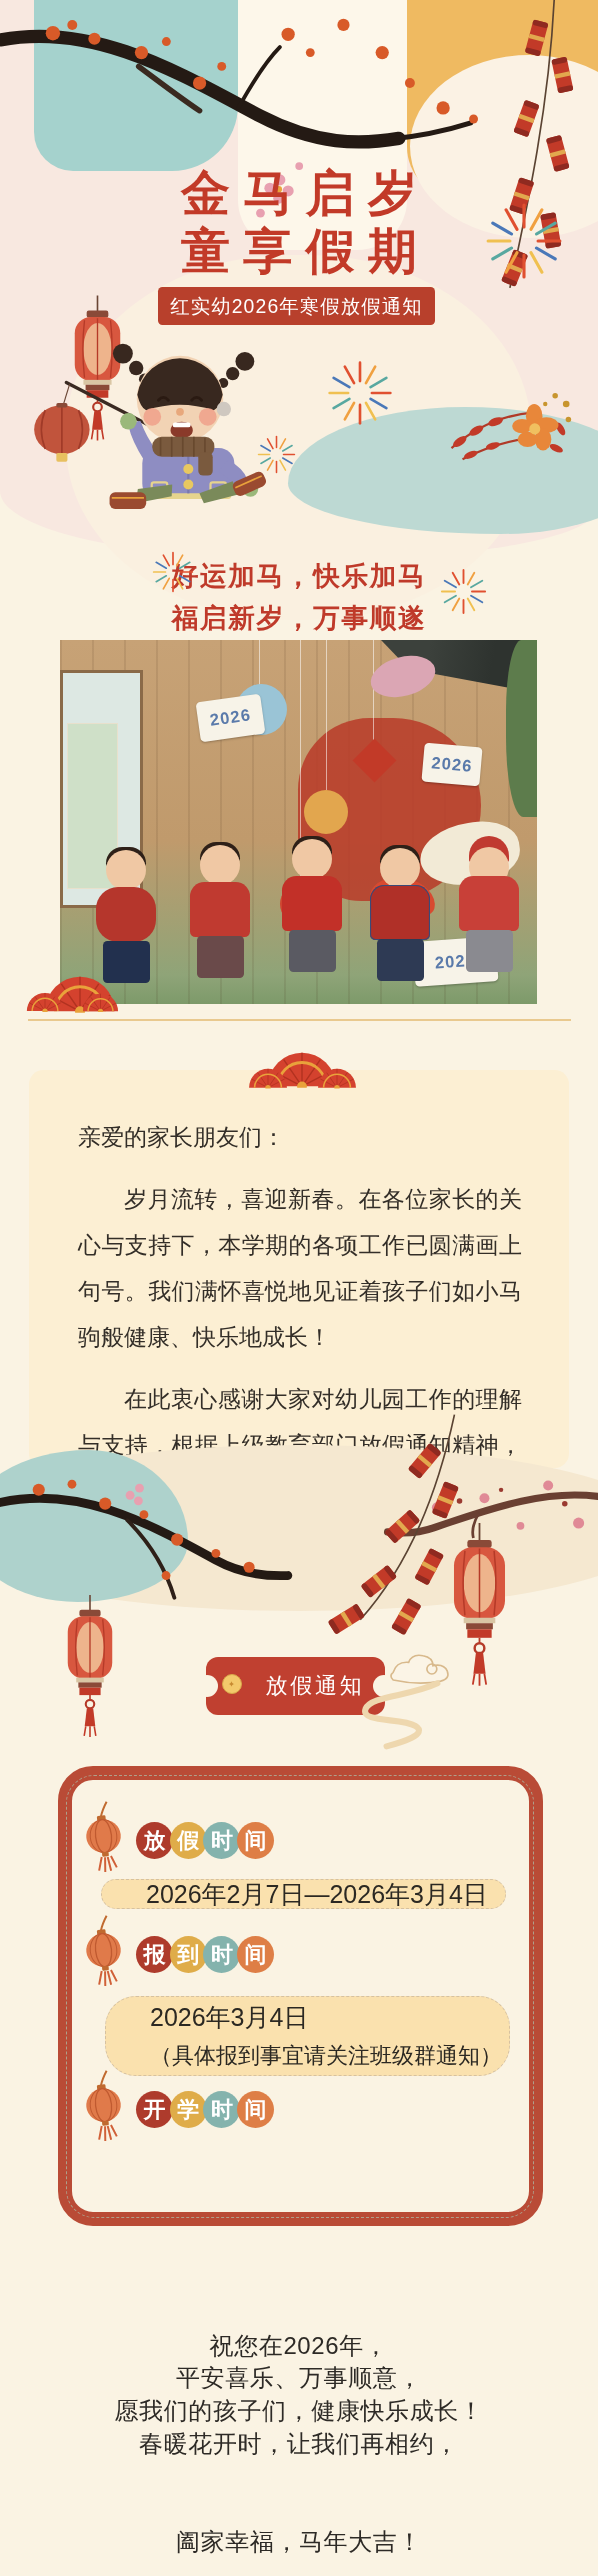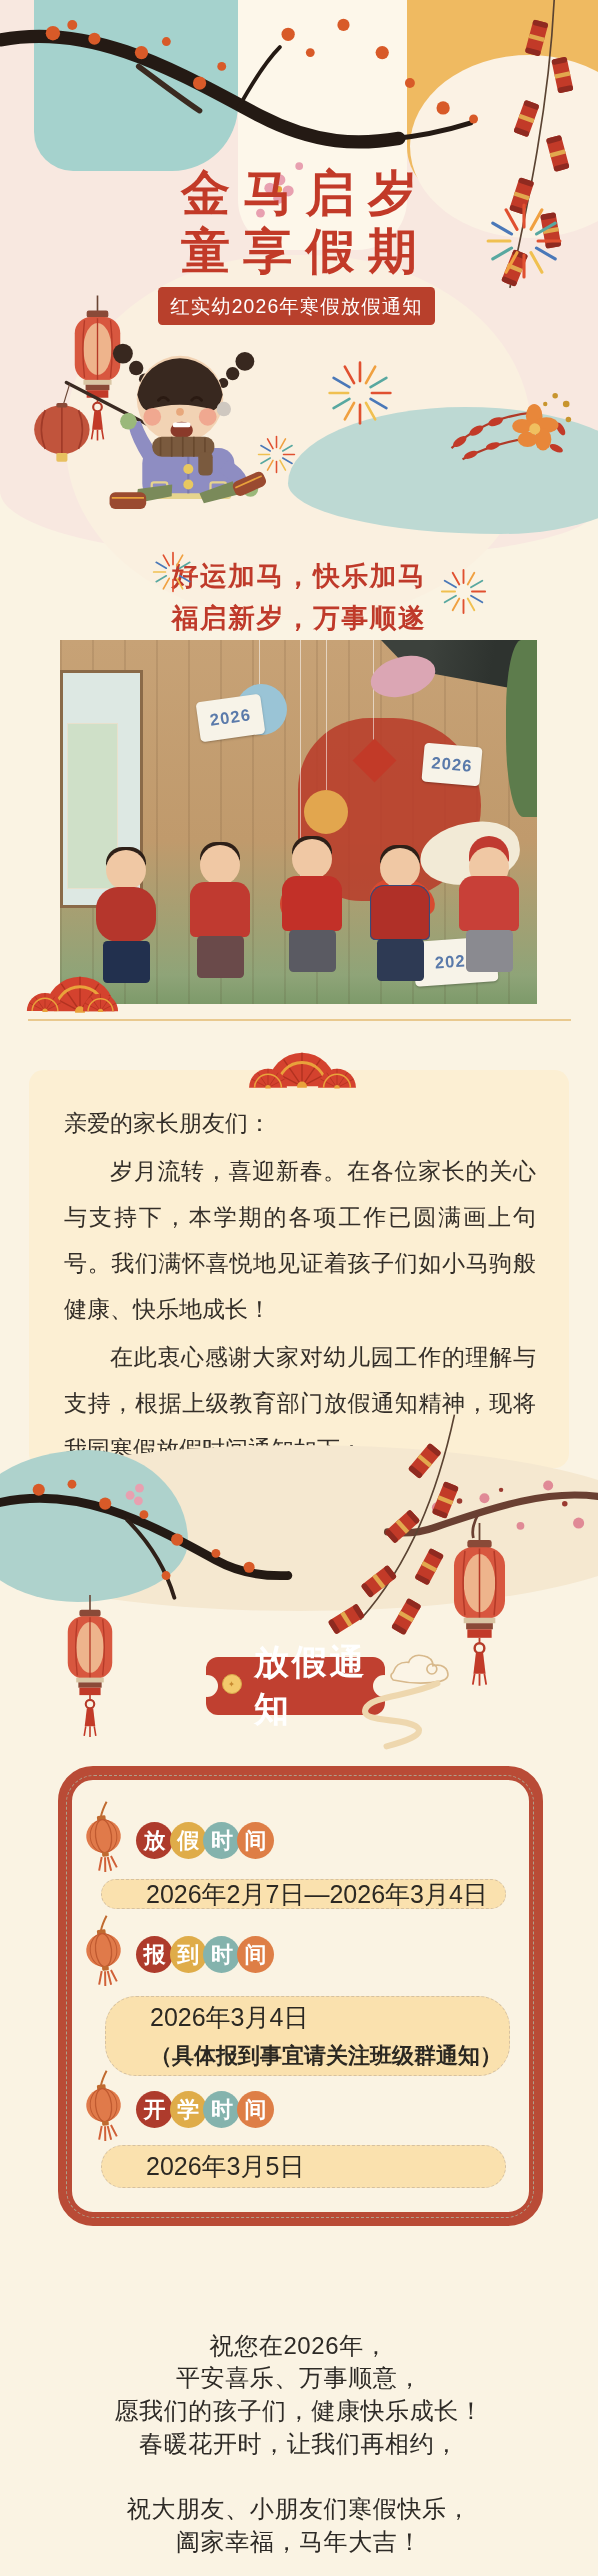--- a/index.html
+++ b/index.html
@@ -45,42 +45,42 @@
   .kid .hair{position:absolute;left:13.3px;top:-3.3px;width:40px;height:22px;background:#2e2018;border-radius:22px 22px 7.8px 7.8px;}
   .kid .body{position:absolute;left:3.3px;top:37px;width:60px;height:55px;background:#c23028;border-radius:14.4px 14.4px 5.5px 5.5px;}
   .kid .pants{position:absolute;left:10px;top:91px;width:47px;height:42px;background:#2e3a54;border-radius:4.4px;}
 
   .fan-cluster{pointer-events:none;}
   .divider{left:28px;top:1019px;width:543px;height:1.7px;background:#e9c98f;}
 
   
   .letter-card{left:29px;top:1070px;width:540px;height:398px;background:#fcefd3;border-radius:14.4px;}
   .letter-text{left:62px;top:1098px;width:476px;color:#332e28;font-size:23px;line-height:46px;}
-  .letter-text p{margin:2px;text-align:justify;}
+  .letter-text p{margin:16px;text-align:justify;}
   .letter-text p.ind{text-indent:2em;}
 
   
   .hill{left:-66px;top:1445px;width:731px;height:166px;background:#f5e8d0;border-radius:50%;}
   .deco-teal{left:-33px;top:1450px;width:221px;height:152px;background:#aed2cc;border-radius:55% 45% 50% 50%/50% 60% 40% 50%;}
 
   .badge{left:206px;top:1657px;width:179px;height:58px;background:#c04030;border-radius:12px;}
   .badge .notch{position:absolute;width:22px;height:22px;border-radius:50%;background:#faf3e3;top:17.7px;}
   .badge .notch.l{left:-10px;} .badge .notch.r{right:-10px;}
   .badge .coin{position:absolute;left:15.5px;top:17px;width:20px;height:20px;background:#f3c96b;border:1.7px solid #d8a84a;border-radius:50%;box-sizing:border-box;display:flex;align-items:center;justify-content:center;color:#c88a30;font-size:8.3px;}
-  .badge .lbl{position:absolute;left:48px;top:0;width:122px;height:58px;display:flex;align-items:center;justify-content:center;color:#fff;font-size:35px;font-weight:bold;letter-spacing:2.8px;}
+  .badge .lbl{position:absolute;left:48px;top:0;width:122px;height:58px;display:flex;align-items:center;justify-content:center;color:#fff;font-size:22px;font-weight:normal;letter-spacing:2.8px;}
 
   
   .nbox{left:58px;top:1766px;width:485px;height:460px;border:14px solid #b94b36;border-radius:35px;box-sizing:border-box;background:#faf3e3;}
   .nbox-dash{left:66px;top:1775px;width:468px;height:443px;border:1.1px dashed #af9f8a;border-radius:28px;box-sizing:border-box;}
   .sec-chars{display:flex;}
   .cchar{width:37px;height:37px;border-radius:50%;margin-right:-3.3px;display:flex;align-items:center;justify-content:center;color:#fff;font-size:22px;font-weight:bold;}
   .c-red{background:#ae3b2c;} .c-yel{background:#dfac49;} .c-teal{background:#84b3ad;} .c-org{background:#de7e46;}
   .pill{background:#fae1ae;border:1.1px dashed #d6c1a0;box-sizing:border-box;color:#2b2822;padding-left:44px;display:flex;flex-direction:column;justify-content:center;}
   .pill .l1{font-size:25px;font-weight:500;}
-  .pill .l2{font-size:22px;font-weight:700;margin-top:7.8px;}
+  .pill .l2{font-size:22px;font-weight:400;margin-top:7.8px;}
 
   
   .close-line{left:0;width:598px;text-align:center;color:#2d2a26;font-size:24px;letter-spacing:0.6px;}
 </style>
 </head>
 <body>
 
 <svg width="0" height="0" style="position:absolute" aria-hidden="true">
   <defs>
     <symbol id="lantern" viewBox="0 0 120 270">
@@ -490,25 +490,21 @@
 
   <svg class="abs" style="left:79px;top:2070px;transform:rotate(-6deg)" width="48" height="73" viewBox="0 0 86 132">
       <use href="#mlantern"></use>
     </svg>
   <div class="abs sec-chars" style="left:136px;top:2091px">
     <span class="cchar c-red">开</span>
     <span class="cchar c-yel">学</span>
     <span class="cchar c-teal">时</span>
     <span class="cchar c-org">间</span>
   </div>
-  <div class="abs pill" style="left:101px;top:2145px;width:405px;height:43px;border-radius:21.6px">
-    <div class="l1">2026年3月5日</div>
-  </div>
 
   <div class="abs close-line" style="top:2330px">祝您在2026年，</div>
   <div class="abs close-line" style="top:2362px">平安喜乐、万事顺意，</div>
   <div class="abs close-line" style="top:2395px">愿我们的孩子们，健康快乐成长！</div>
   <div class="abs close-line" style="top:2428px">春暖花开时，让我们再相约，</div>
-  <div class="abs close-line" style="top:2493px">祝大朋友、小朋友们寒假快乐，</div>
   <div class="abs close-line" style="top:2526px">阖家幸福，马年大吉！</div>
 
 </div>
 
 
 </body></html>

